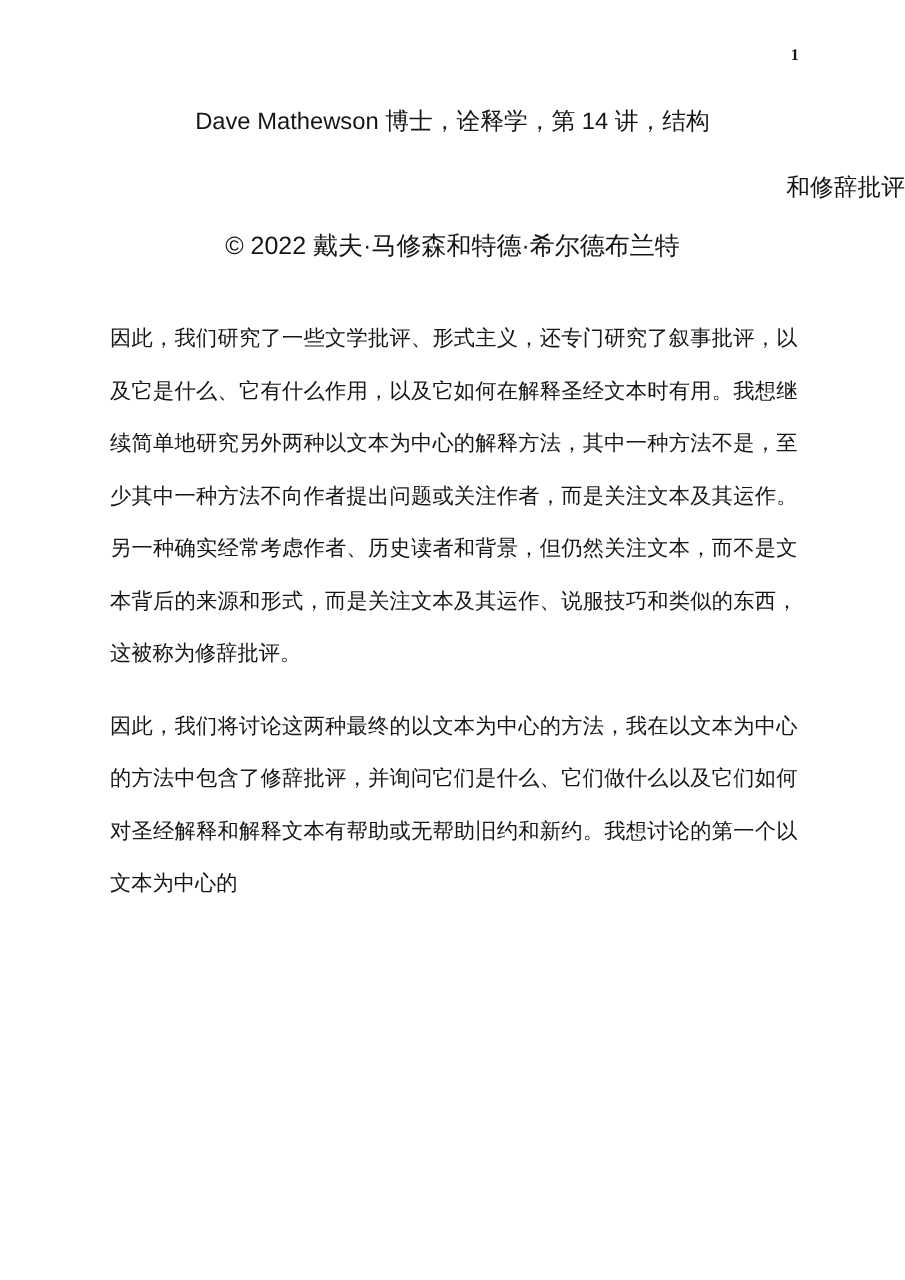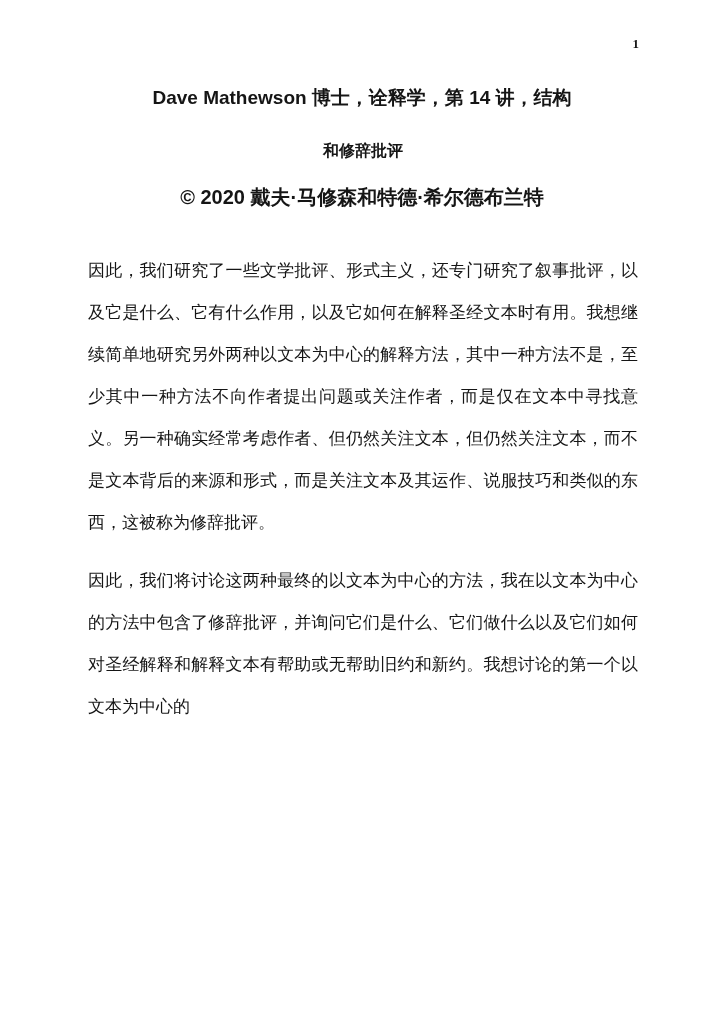--- a/index.html
+++ b/index.html
@@ -22,32 +22,33 @@
     position: absolute;
     top: 36px;
     right: 85px;
     font-size: 13px;
     font-weight: 700;
     font-family: "Liberation Serif", serif;
   }
   .doc-header {
     padding-top: 85px;
     text-align: center;
-    font-weight: 700;
+    font-weight: 400;
     font-family: "Liberation Sans", "DejaVu Sans", sans-serif;
   }
   .doc-title-line1 {
     font-size: 19px;
     line-height: 26px;
     margin: 0;
   }
   .doc-title-line2 {
-    font-size: 16px;
+    font-size: 19px;
     line-height: 26px;
     margin: 27px 0 0 2px;
+    text-align: right;
   }
   .doc-copyright {
     font-size: 20px;
     line-height: 28px;
     margin: 19px 0 0 0;
   }
   .doc-body {
     margin: 39px 86px 0 88px;
     font-size: 17px;
     line-height: 42px;
@@ -61,21 +62,21 @@
 </head>
 <body>
 
 <div class="page">
 
   <div class="page-number">1</div>
 
   <header class="doc-header">
     <div class="doc-title-line1">Dave Mathewson 博士，诠释学，第 14 讲，结构</div>
     <div class="doc-title-line2">和修辞批评</div>
-    <div class="doc-copyright">© 2020 戴夫·马修森和特德·希尔德布兰特</div>
+    <div class="doc-copyright">© 2022 戴夫·马修森和特德·希尔德布兰特</div>
   </header>
 
   <main class="doc-body">
-    <p>因此，我们研究了一些文学批评、形式主义，还专门研究了叙事批评，以及它是什么、它有什么作用，以及它如何在解释圣经文本时有用。我想继续简单地研究另外两种以文本为中心的解释方法，其中一种方法不是，至少其中一种方法不向作者提出问题或关注作者，而是仅在文本中寻找意义。另一种确实经常考虑作者、但仍然关注文本，但仍然关注文本，而不是文本背后的来源和形式，而是关注文本及其运作、说服技巧和类似的东西，这被称为修辞批评。</p>
+    <p>因此，我们研究了一些文学批评、形式主义，还专门研究了叙事批评，以及它是什么、它有什么作用，以及它如何在解释圣经文本时有用。我想继续简单地研究另外两种以文本为中心的解释方法，其中一种方法不是，至少其中一种方法不向作者提出问题或关注作者，而是关注文本及其运作。另一种确实经常考虑作者、历史读者和背景，但仍然关注文本，而不是文本背后的来源和形式，而是关注文本及其运作、说服技巧和类似的东西，这被称为修辞批评。</p>
     <p>因此，我们将讨论这两种最终的以文本为中心的方法，我在以文本为中心的方法中包含了修辞批评，并询问它们是什么、它们做什么以及它们如何对圣经解释和解释文本有帮助或无帮助旧约和新约。我想讨论的第一个以文本为中心的</p>
   </main>
 
 </div>
 
 </body></html>

